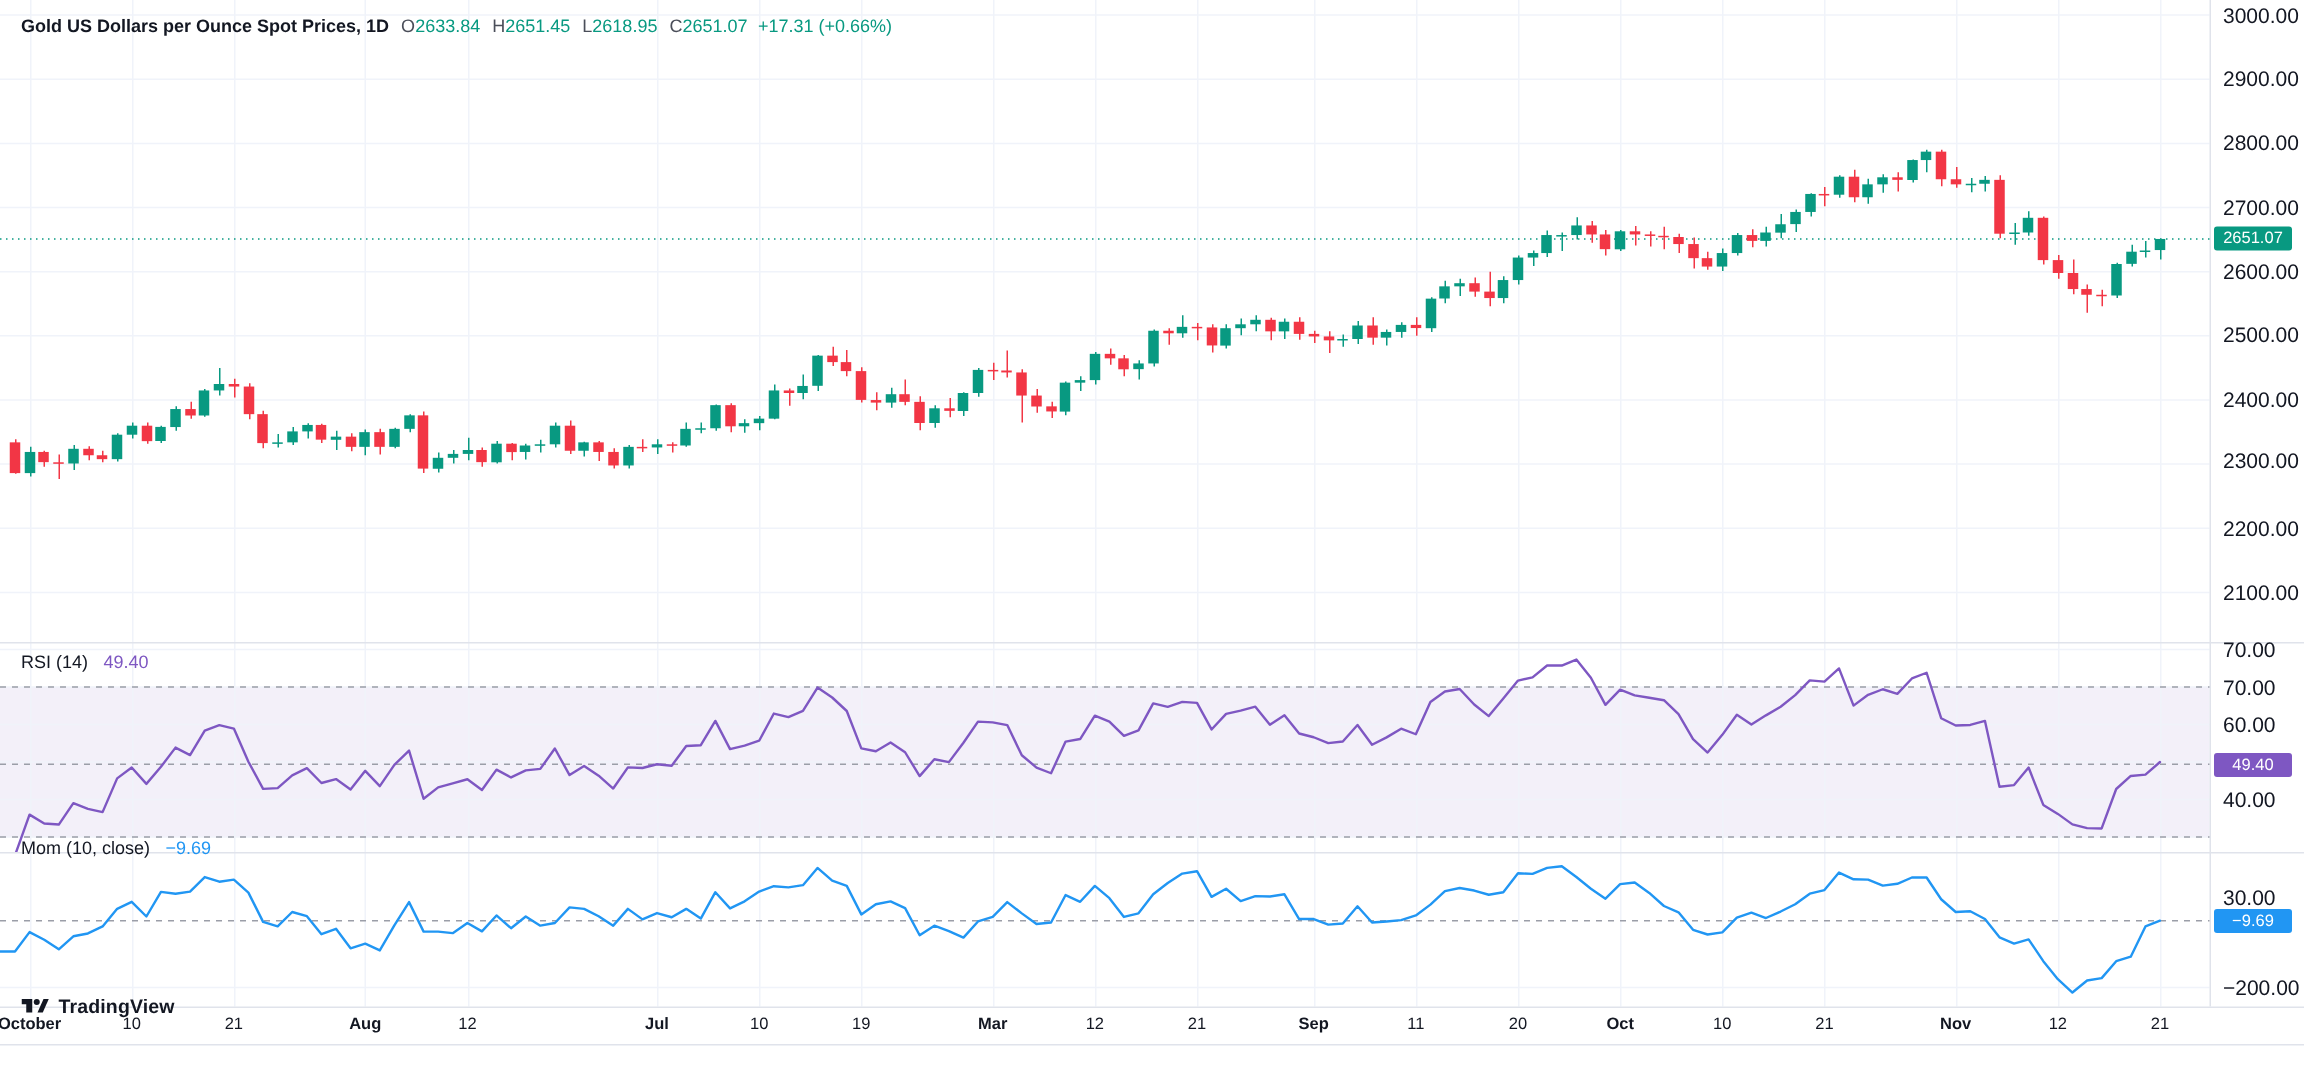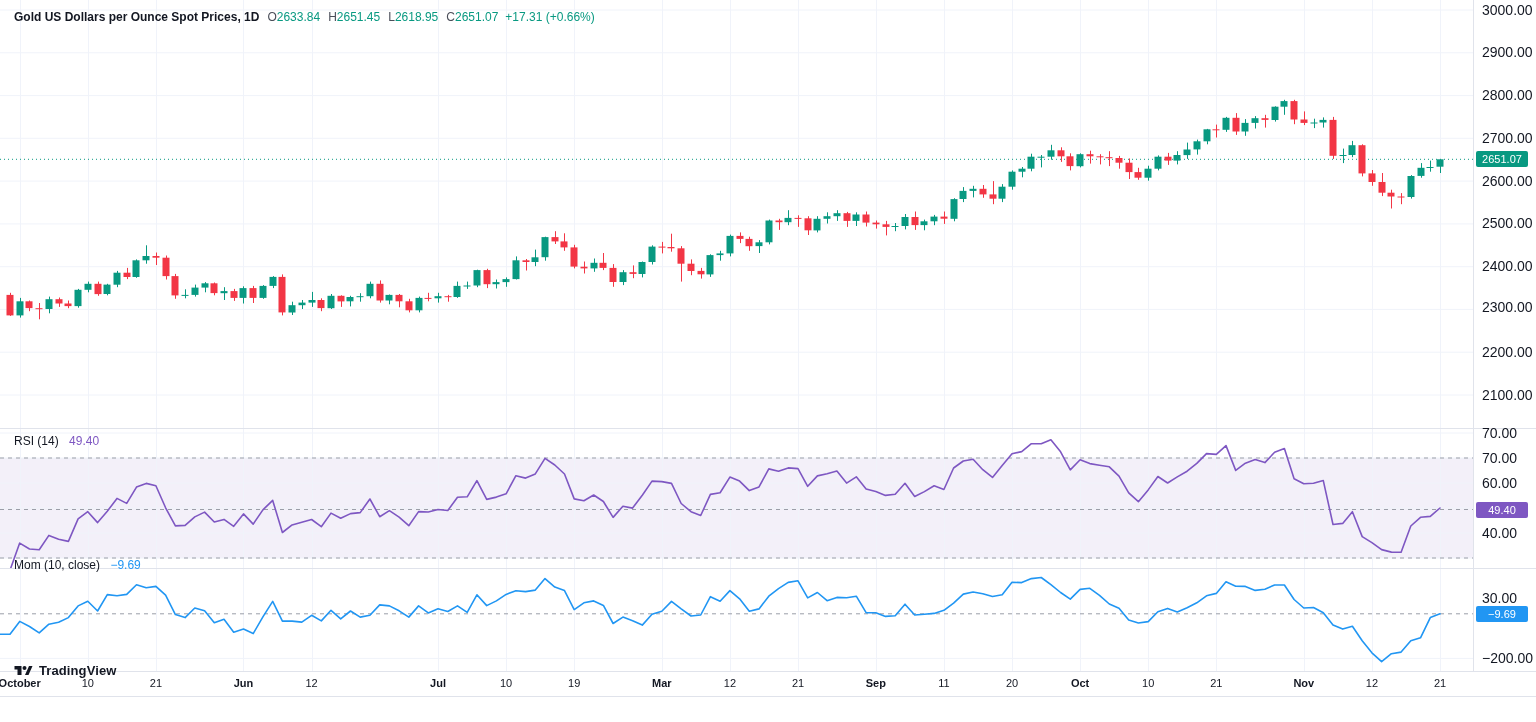--- a/index.html
+++ b/index.html
@@ -419,21 +419,21 @@
       <div class="tick" style="top: 451.5px; text-align: center;">70.00</div>
       <div class="tick" style="top: 476.5px;">60.00</div>
       <div class="tick" style="top: 526.5px;">40.00</div>
       <div class="tick" style="top: 551.5px; margin-top: 40px;">30.00</div>
       <div class="tick" style="top: 651.94px;">−200.00</div>
     </div>
   <div id="time-axis">
       <div class="time-label bold" style="left: 19.7px;">October</div>
       <div class="time-label" style="left: 87.8px;">10</div>
       <div class="time-label" style="left: 155.9px;">21</div>
-      <div class="time-label bold" style="left: 243.5px;">Jun</div>
+      <div class="time-label bold" style="left: 243.5px;">Aug</div>
       <div class="time-label" style="left: 311.6px;">12</div>
       <div class="time-label bold" style="left: 438px;">Jul</div>
       <div class="time-label" style="left: 506.1px;">10</div>
       <div class="time-label" style="left: 574.2px;">19</div>
       <div class="time-label bold" style="left: 661.8px;">Mar</div>
       <div class="time-label" style="left: 729.9px;">12</div>
       <div class="time-label" style="left: 798px;">21</div>
       <div class="time-label bold" style="left: 875.8px;">Sep</div>
       <div class="time-label" style="left: 943.9px;">11</div>
       <div class="time-label" style="left: 1012px;">20</div>

